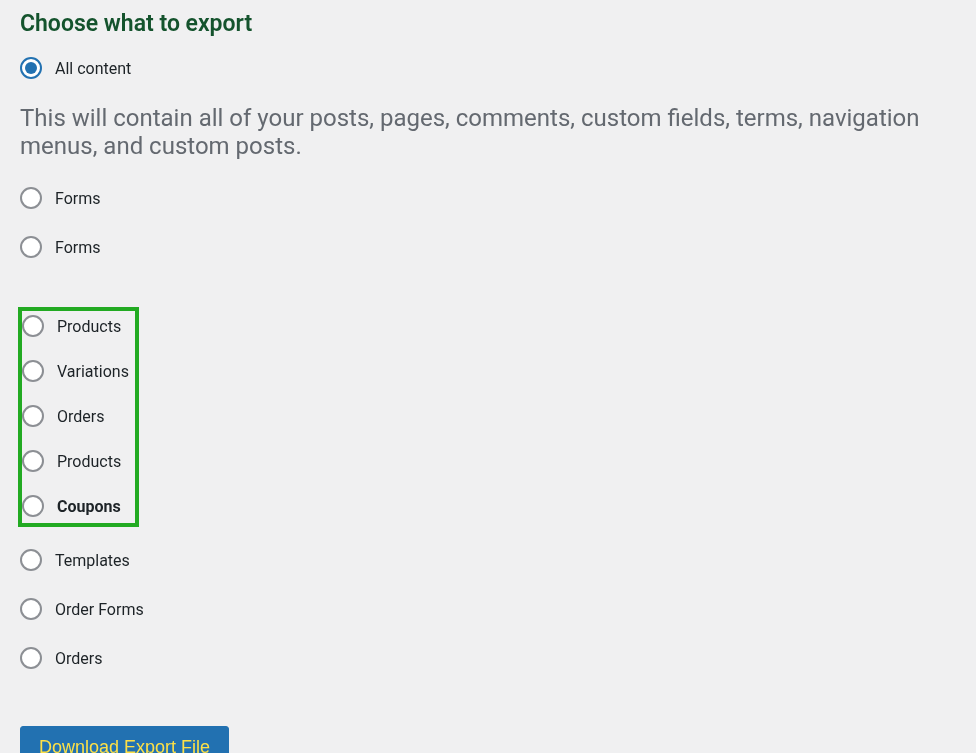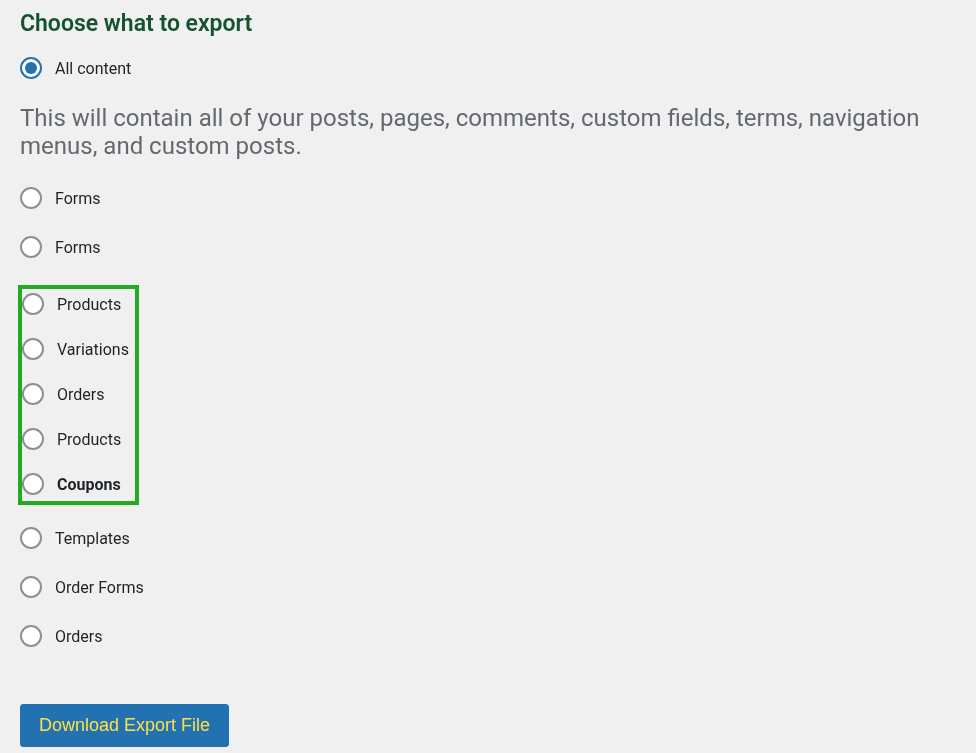--- a/index.html
+++ b/index.html
@@ -58,20 +58,21 @@
       color: #646970;
       margin-bottom: 27px;
       margin-top: -2px;
     }
     .highlight-box {
       border: 4px solid #22aa22;
       padding: 4px 6px 0px 0px;
       margin-left: -2px;
       margin-bottom: 22px;
       display: inline-block;
+      margin-top: 22px;
     }
     .highlight-box .option-row {
       margin-bottom: 23px;
     }
     .highlight-box .option-row:last-child {
       margin-bottom: 6px;
       font-weight: bold;
     }
     .button-primary {
       background: #2271b1;

